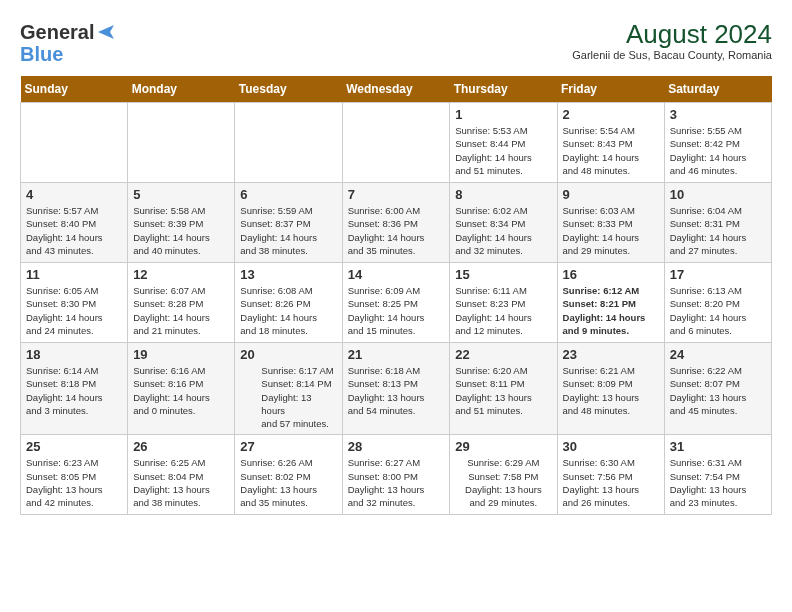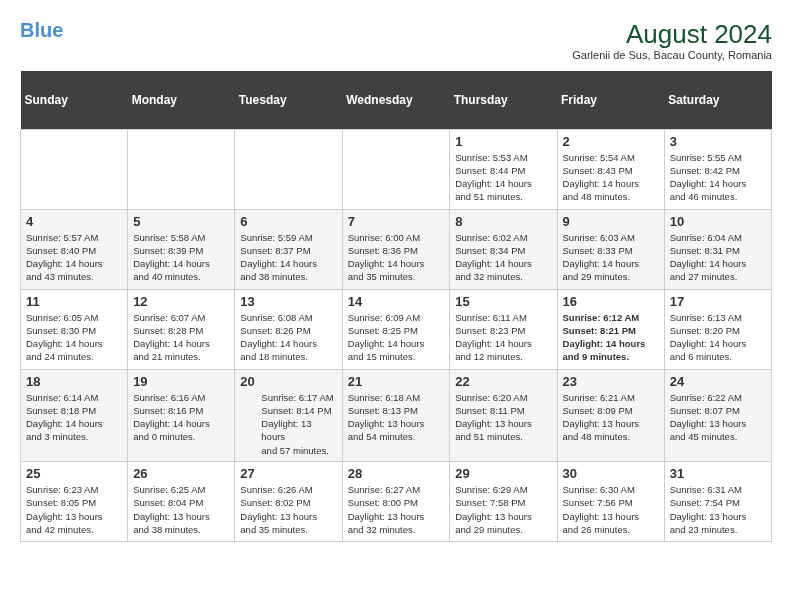--- a/index.html
+++ b/index.html
@@ -34,23 +34,23 @@
       font-size: 11px;
       color: #333;
       font-weight: normal;
     }
     table {
       width: 100%;
       border-collapse: collapse;
       font-size: 10.5px;
     }
     th {
-      background-color: #404040;
+      background-color: #a16207;
       color: #fff;
-      padding: 22px 4px;
+      padding: 6px 4px;
       text-align: left;
       font-size: 12px;
       font-weight: bold;
     }
     td {
       border: 1px solid #ccc;
       vertical-align: top;
       padding: 4px 5px;
       width: 108px;
       height: 80px;
@@ -76,20 +76,26 @@
     tr:nth-child(even) td.empty-cell {
       background: #f5f5f5 !important;
     }
   </style>
 </head>
 <body>
 
 <div class="header">
   <div class="logo">
   <div style="display:flex; flex-direction:column; align-items:flex-start; line-height:1.2;">
+    <div style="display:flex; align-items:center;">
+      <span style="font-size:20px; font-weight:bold; color:#333;">General</span>
+      <svg width="22" height="22" viewBox="0 0 22 22" style="margin-left:2px;">
+        <polygon points="2,11 18,4 14,11 18,18" fill="#4a90d9"></polygon>
+      </svg>
+    </div>
     <span style="font-size:20px; font-weight:bold; color:#4a90d9; margin-top:-2px;">Blue</span>
   </div>
 </div>
   <div class="title-area">
     <div class="month-title">August 2024</div>
     <div class="subtitle">Garlenii de Sus, Bacau County, Romania</div>
   </div>
 </div>
 
 <table>
@@ -309,21 +315,21 @@
         </td>
         <td>
           <div class="day-num">28</div>
           <div class="day-info" style="white-space: pre-line;">Sunrise: 6:27 AM
 Sunset: 8:00 PM
 Daylight: 13 hours
 and 32 minutes.</div>
         </td>
         <td>
           <div class="day-num">29</div>
-          <div class="day-info" style="white-space: pre-line;">Sunrise: 6:29 AM
+          <div class="day-info" style="white-space: pre-line; text-align: center;">Sunrise: 6:29 AM
 Sunset: 7:58 PM
 Daylight: 13 hours
 and 29 minutes.</div>
         </td>
         <td>
           <div class="day-num">30</div>
           <div class="day-info" style="white-space: pre-line;">Sunrise: 6:30 AM
 Sunset: 7:56 PM
 Daylight: 13 hours
 and 26 minutes.</div>

